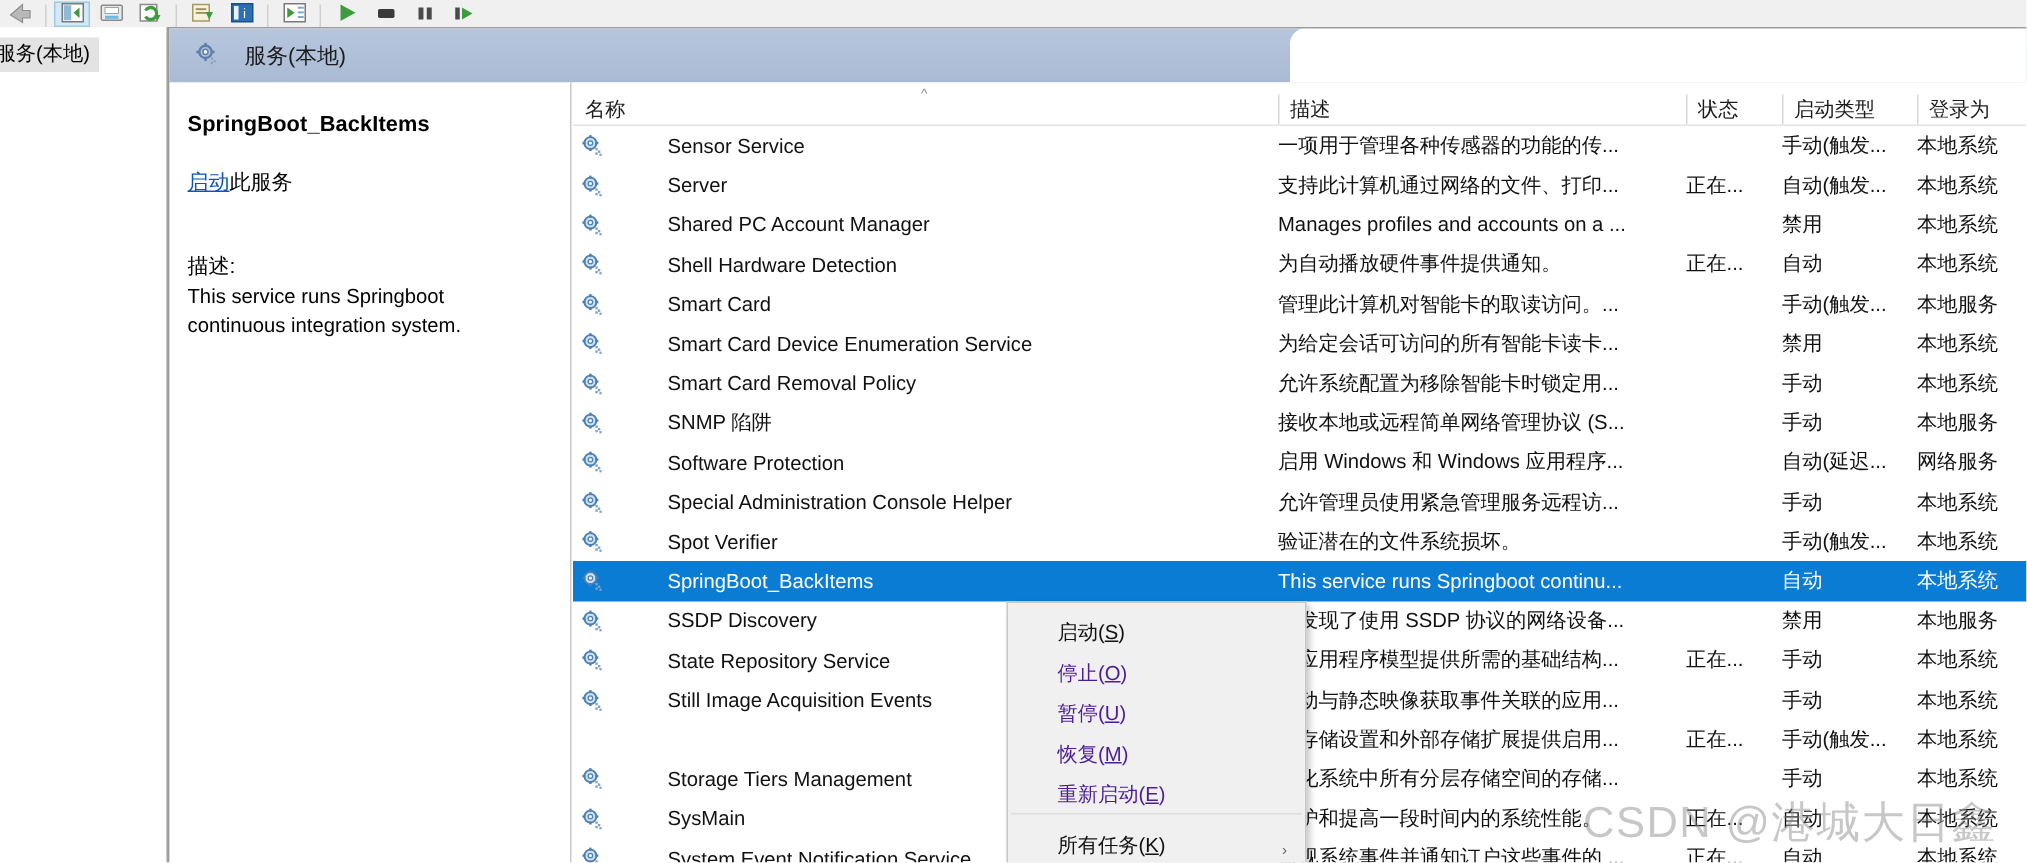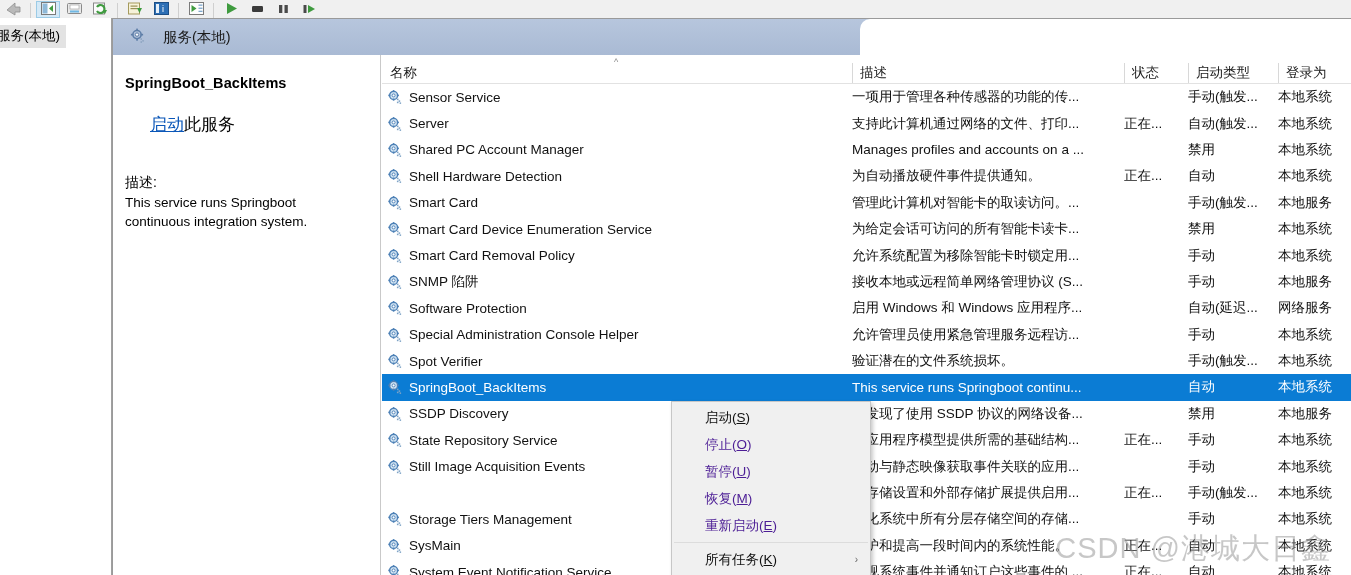--- a/index.html
+++ b/index.html
@@ -61,21 +61,21 @@
     background:#ffffff;border-top-left-radius:10px;
   }
 
   
   .detail-col{
     position:absolute;left:0;top:36px;width:268px;height:521px;
     background:#ffffff;border-right:1px solid #c9c9c9;
     padding:20px 18px 0 12px;box-sizing:border-box;
   }
   .detail-title{font-size:14.5px;font-weight:bold;color:#000;margin:0 0 22px 0;letter-spacing:.1px;}
-  .detail-link-line{font-size:17px;color:#000;margin-bottom:38px;margin-left:25px;}
+  .detail-link-line{font-size:14px;color:#000;margin-bottom:38px;}
   .detail-link{color:#0b57b8;text-decoration:underline;cursor:pointer;}
   .detail-desc-label{font-size:14px;color:#000;margin-bottom:1px;}
   .detail-desc-body{font-size:13.5px;color:#000;line-height:19px;}
 
   
   .list-view{
     position:absolute;left:269px;top:36px;width:970px;height:521px;
     background:#ffffff;overflow:hidden;
   }
   .lv-head{
@@ -94,36 +94,36 @@
   }
 
   .lv-body{position:relative;width:970px;height:493px;overflow:hidden;}
   .row{
     position:relative;height:26.4px;width:970px;
     display:flex;align-items:center;font-size:13.5px;color:#111;
     white-space:nowrap;
   }
   .row.sel{background:#0b7cd4;color:#ffffff;}
   .cell{position:absolute;top:0;height:26.4px;display:flex;align-items:center;overflow:hidden;}
-  .c-name{left:0;width:470px;padding-left:5px;}
+  .c-name{left:0;width:470px;padding-left:5px;gap:36px;}
   .c-desc{left:470px;width:272px;}
   .c-state{left:742px;width:64px;}
   .c-start{left:806px;width:90px;}
   .c-logon{left:896px;width:74px;}
   .svc-ico{width:16px;height:16px;margin-right:6px;flex:0 0 16px;}
 
   
   .ctx-menu{
     position:absolute;left:558px;top:382px;width:200px;
     background:#f0f0f0;border:1px solid #c7c7c7;
     box-shadow:2px 2px 4px rgba(0,0,0,.22);
     padding:2px 0 2px 0;box-sizing:border-box;z-index:40;
   }
   .ctx-item{
-    height:27px;display:flex;align-items:center;
+    height:27px;display:flex;align-items:flex-end;
     padding-left:33px;padding-right:10px;font-size:13.5px;color:#111;
     position:relative;cursor:default;
   }
   .ctx-item.dis{color:#4c1d95;}
   .ctx-item .sub-arrow{position:absolute;right:12px;font-size:10px;color:#666;}
   .ctx-sep{height:1px;background:#dcdcdc;margin:3px 2px 3px 2px;}
   .u{text-decoration:underline;}
 
   
   .watermark{

